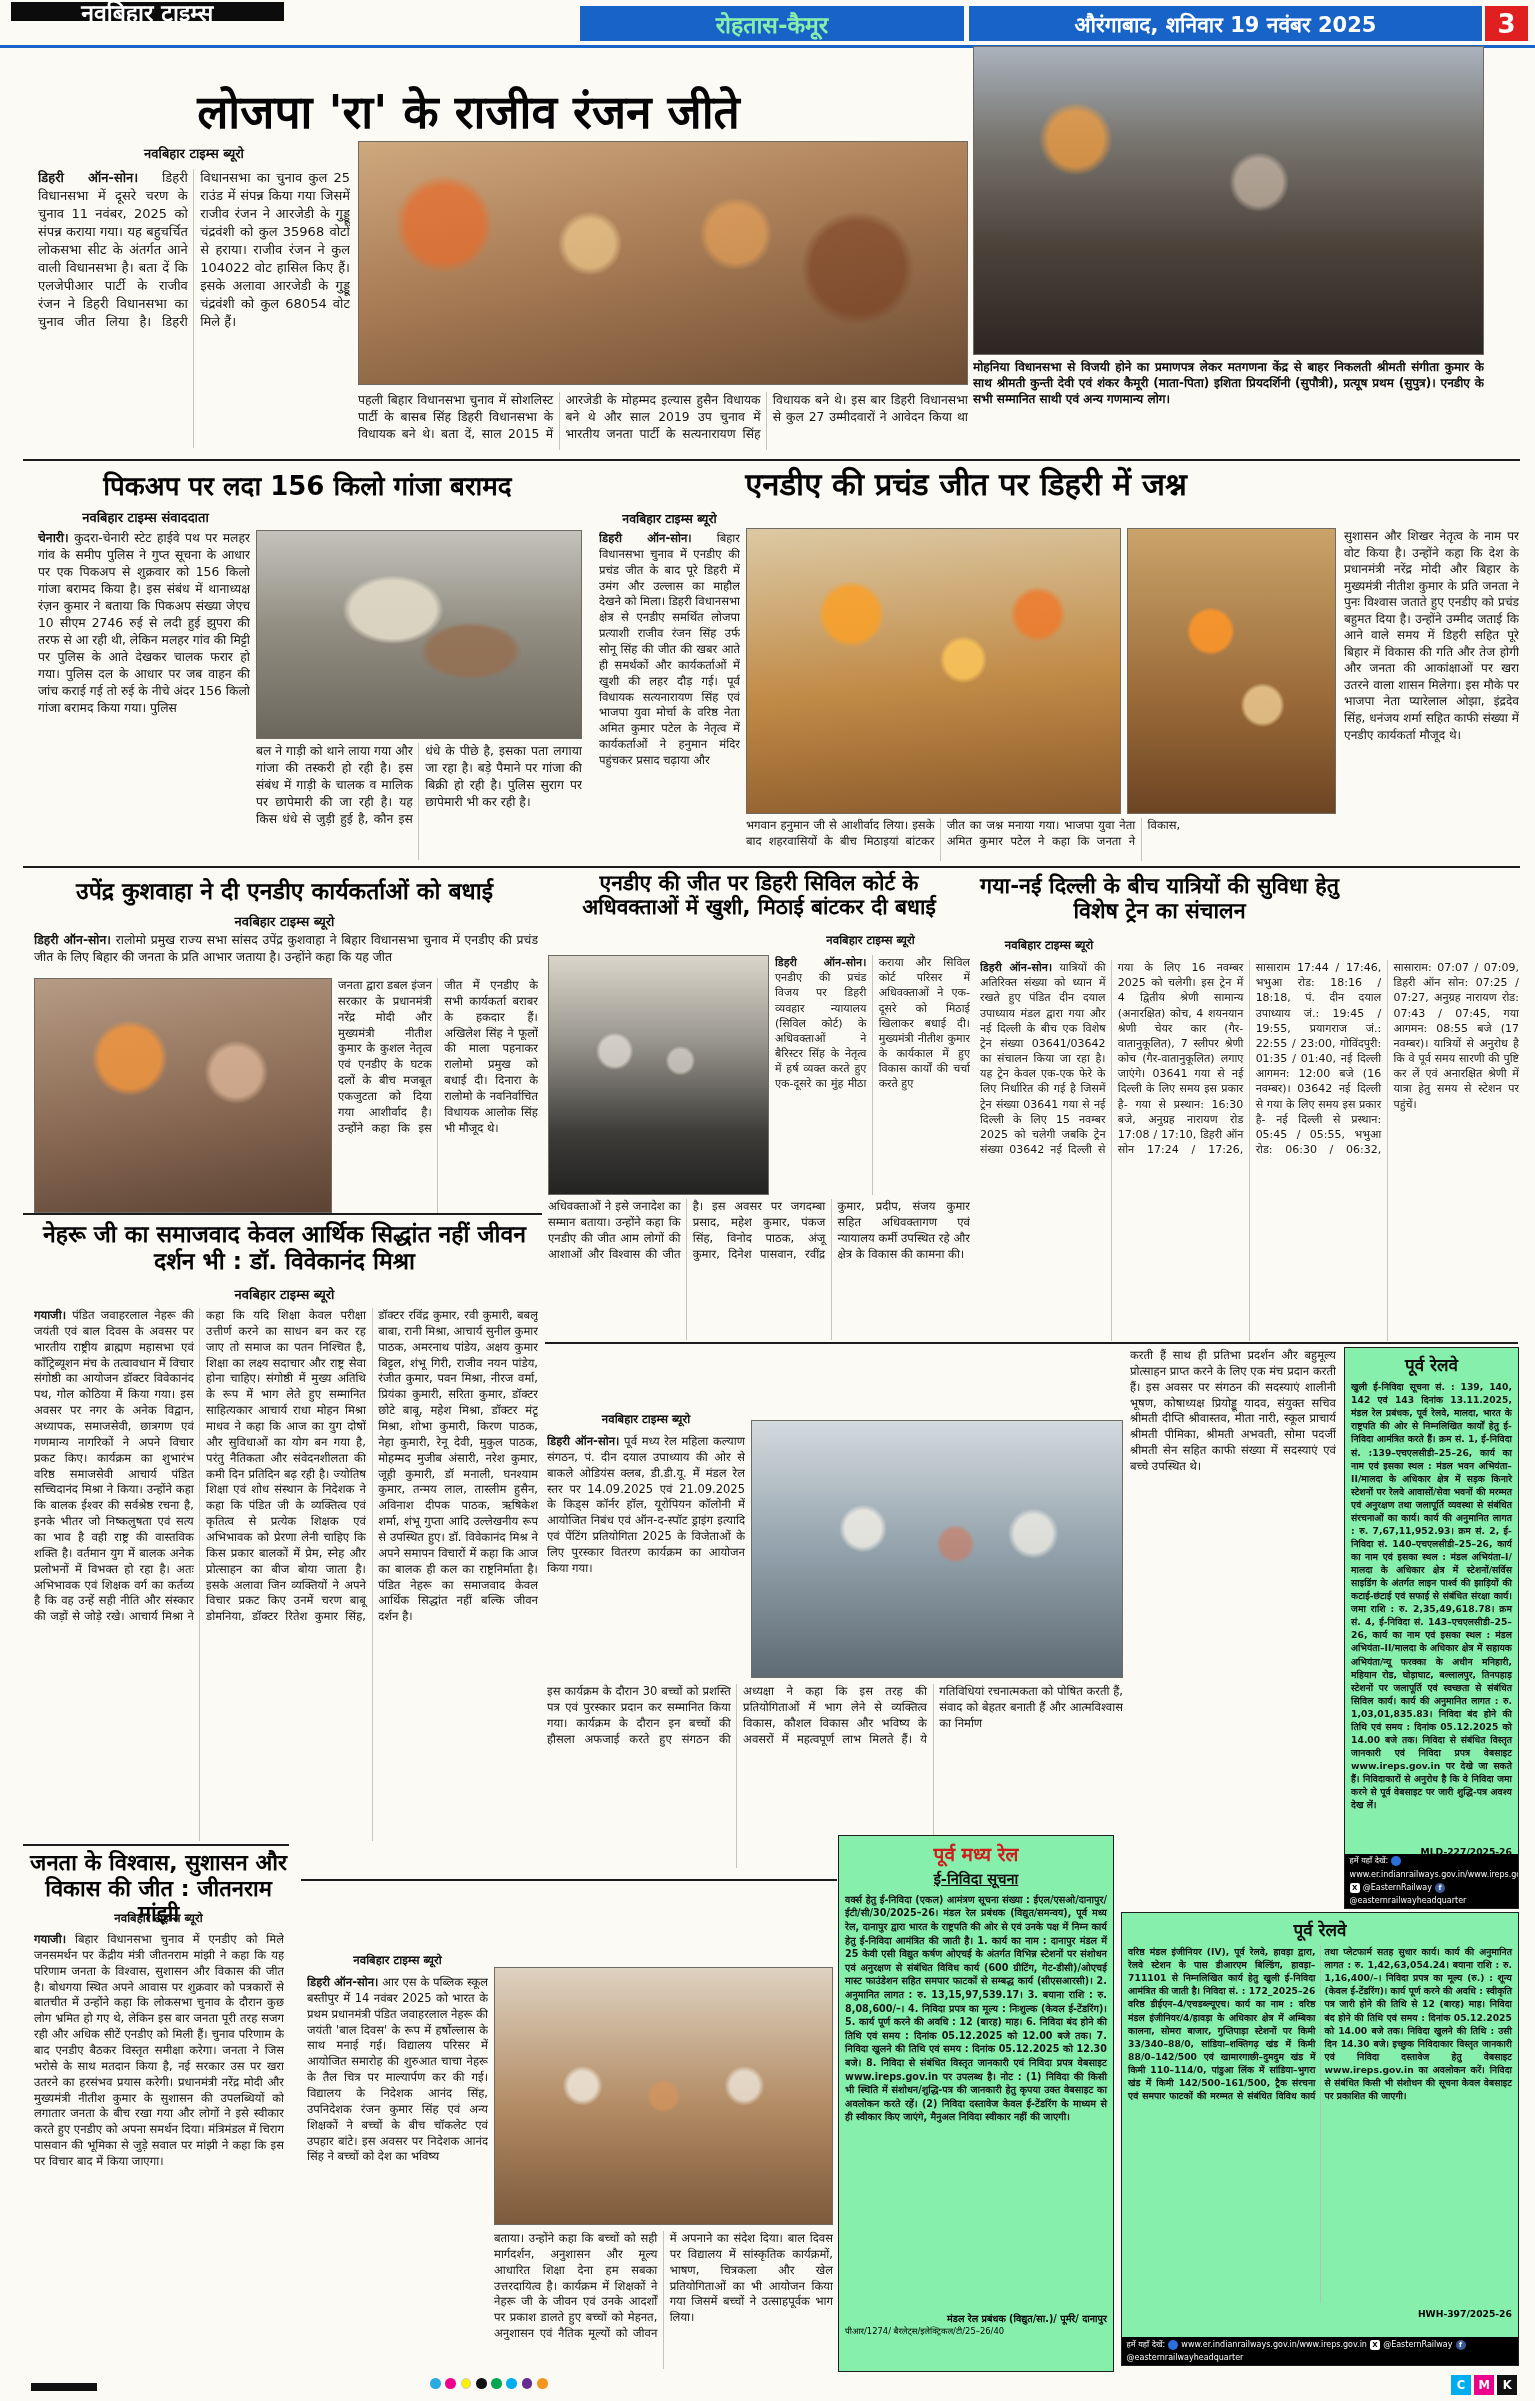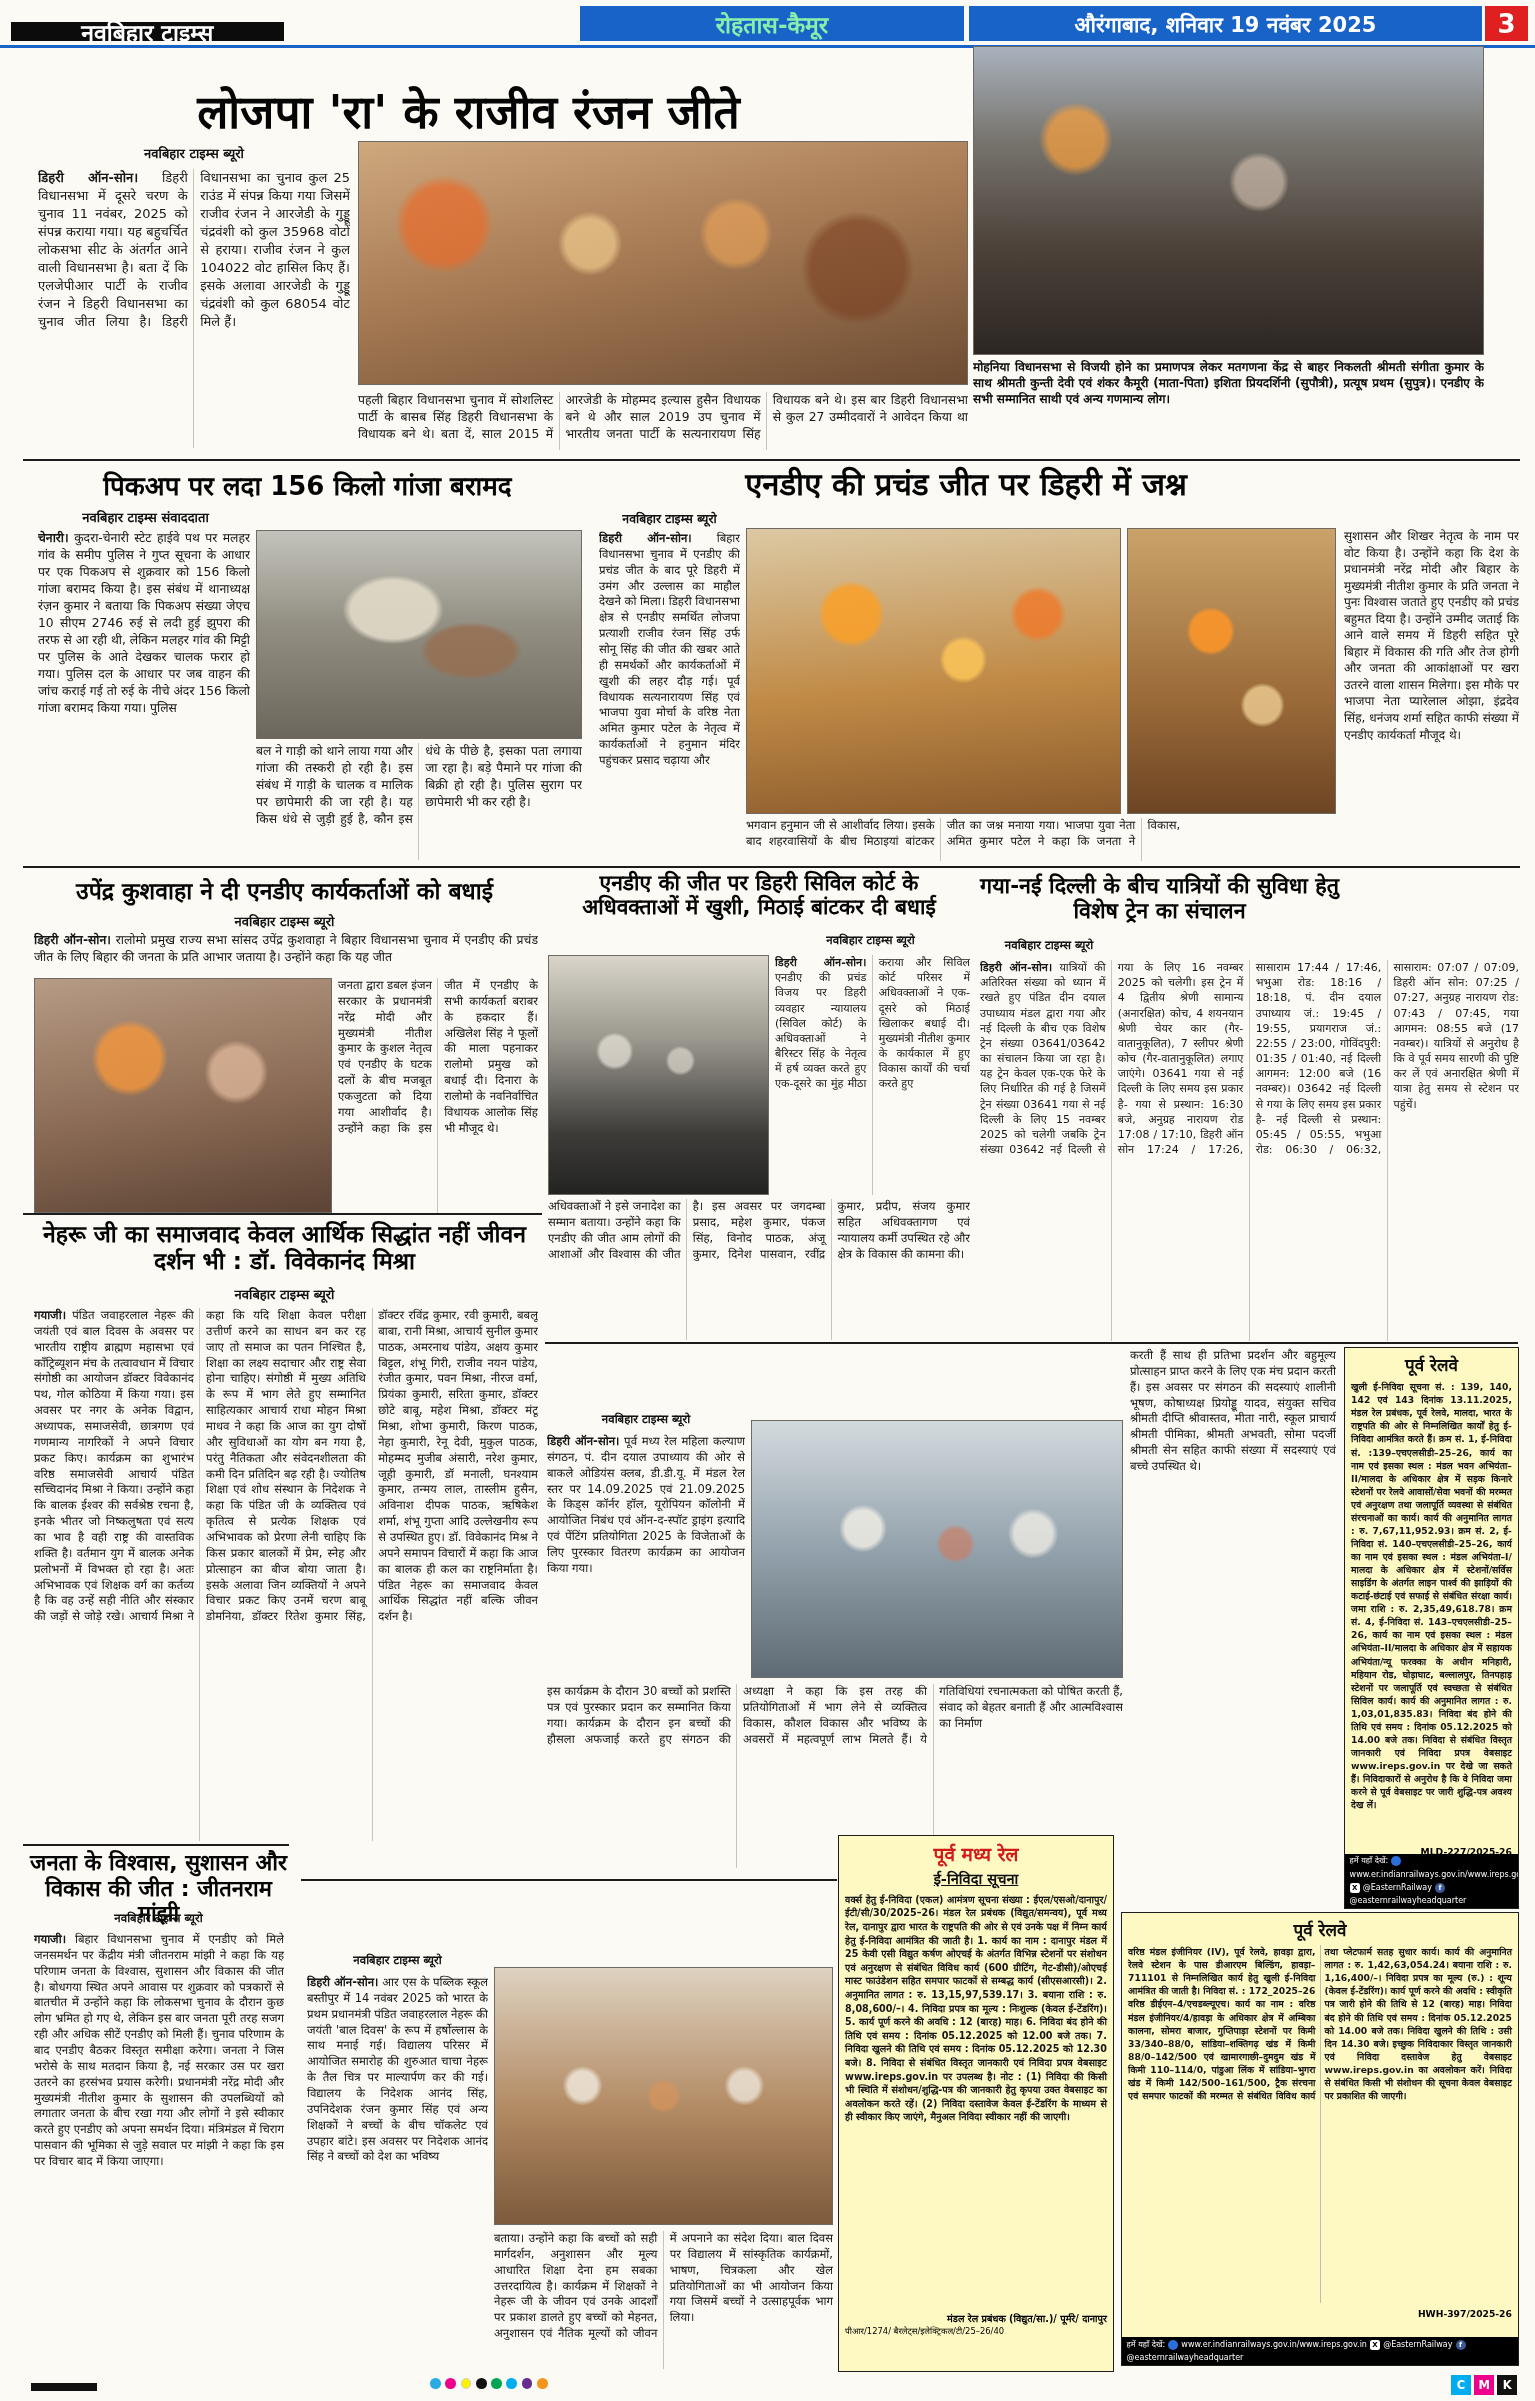--- a/index.html
+++ b/index.html
@@ -10,21 +10,21 @@
   .hl { font-weight:800; text-align:center; color:#050505; line-height:1.16; }
   .by { font-weight:700; text-align:center; font-size:13px; color:#111; }
   .bt { font-size:12.3px; line-height:1.38; text-align:justify; overflow:hidden; color:#161616; }
   .dl { font-weight:700; }
   .c2 { column-count:2; column-gap:12.3px; column-rule:0.8px solid #c9c4ba; }
   .c3 { column-count:3; column-gap:12.3px; column-rule:0.8px solid #c9c4ba; }
   .c4 { column-count:4; column-gap:12.3px; column-rule:0.8px solid #c9c4ba; }
   .cap { font-weight:700; font-size:12px; line-height:1.34; text-align:justify; color:#0e0e0e; overflow:hidden; }
   .rule { background:#1c1c1c; height:1.5px; }
   .photo { border:0.8px solid #6f6a62; }
-  .box { border:1.2px solid #1e1e1e; background:#fef9c3; overflow:hidden; }
+  .box { border:1.2px solid #1e1e1e; background:#86efac; overflow:hidden; }
   .box-title { font-weight:800; text-align:center; font-size:17px; padding-top:4.6px; color:#101010; }
   .box-body { font-size:9.2px; line-height:1.42; text-align:justify; padding:4.6px 6.1px; color:#151515; overflow:hidden;font-weight:bold; }
   .box-ref { font-weight:700; font-size:9.2px; text-align:right; padding:0 6.1px; }
   .soc { position:absolute; left:0; right:0; bottom:0; background:#000; color:#fff; font-size:8px;
          display:flex; align-items:center; flex-wrap:wrap; gap:3.1px; padding:2.3px 4.6px; line-height:1.25; }
   .ic { display:inline-block; width:10px; height:10px; border-radius:50%; font-size:7px; line-height:10px;
         text-align:center; font-weight:700; flex:none; }
   .ic-globe { background:radial-gradient(circle at 35% 35%, #aquamarine, #2a6fdb 70%); background-color:#2a6fdb; }
   .ic-x { background:#fff; color:#000; border-radius:2.3px; }
   .ic-f { background:#3b5998; color:#fff; }
@@ -78,21 +78,21 @@
       linear-gradient(180deg,#ded2c0 0%,#b28a63 55%,#7d5a3c 100%); }
   .dot { display:inline-block; width:10.7px; height:10.7px; border-radius:50%; margin-right:4.6px; }
   .chip { display:inline-flex; width:20px; height:20px; align-items:center; justify-content:center;
           color:#fff; font-weight:800; font-size:11.5px; margin-left:3.1px; }
 </style>
 </head>
 <body>
 
 <div class="page">
 
-  <div class="abs mast-black" style="left:10.7px; top:22px; width:273px; height:19px;text-align:right;">नवबिहार टाइम्स</div>
+  <div class="abs mast-black" style="left:10.7px; top:2px; width:273px; height:19px;text-align:right;">नवबिहार टाइम्स</div>
   <div class="abs mast-blue" style="left:580px; top:6.1px; width:384px; height:35px; color:#86efac; font-size:23px;">रोहतास-कैमूर</div>
   <div class="abs mast-blue" style="left:969px; top:6.1px; width:513px; height:35px; color:#ffffff; font-size:21px;">औरंगाबाद, शनिवार 19 नवंबर 2025</div>
   <div class="abs mast-red" style="left:1485px; top:6.1px; width:43px; height:35px;">3</div>
   <div class="abs" style="left:0; top:45px; width:1535px; height:3.1px; background:#1863c8;"></div>
 
   <div class="abs hl" style="left:31px; top:86px; width:875px; font-size:46px;">लोजपा 'रा' के राजीव रंजन जीते</div>
   <div class="abs by" style="left:38px; top:144px; width:312px;">नवबिहार टाइम्स ब्यूरो</div>
   <div class="abs bt c2" style="left:38px; top:169px; width:312px; height:279px; font-size:13px;"><span class="dl">डिहरी ऑन-सोन।</span> <span>डिहरी विधानसभा में दूसरे चरण के चुनाव 11 नवंबर, 2025 को संपन्न कराया गया। यह बहुचर्चित लोकसभा सीट के अंतर्गत आने वाली विधानसभा है। बता दें कि एलजेपीआर पार्टी के राजीव रंजन ने डिहरी विधानसभा का चुनाव जीत लिया है। डिहरी विधानसभा का चुनाव कुल 25 राउंड में संपन्न किया गया जिसमें राजीव रंजन ने आरजेडी के गुड्डू चंद्रवंशी को कुल 35968 वोटों से हराया। राजीव रंजन ने कुल 104022 वोट हासिल किए हैं। इसके अलावा आरजेडी के गुड्डू चंद्रवंशी को कुल 68054 वोट मिले हैं।</span></div>
   <div class="abs photo ph-lead-main" style="left:358px; top:141px; width:610px; height:244px;"></div>
   <div class="abs bt c3" style="left:358px; top:392px; width:610px; height:58px;">पहली बिहार विधानसभा चुनाव में सोशलिस्ट पार्टी के बासब सिंह डिहरी विधानसभा के विधायक बने थे। बता दें, साल 2015 में आरजेडी के मोहम्मद इल्यास हुसैन विधायक बने थे और साल 2019 उप चुनाव में भारतीय जनता पार्टी के सत्यनारायण सिंह विधायक बने थे। इस बार डिहरी विधानसभा से कुल 27 उम्मीदवारों ने आवेदन किया था जिसमें से कुल 10 उम्मीदवार चुनाव लड़ रहे थे।</div>

